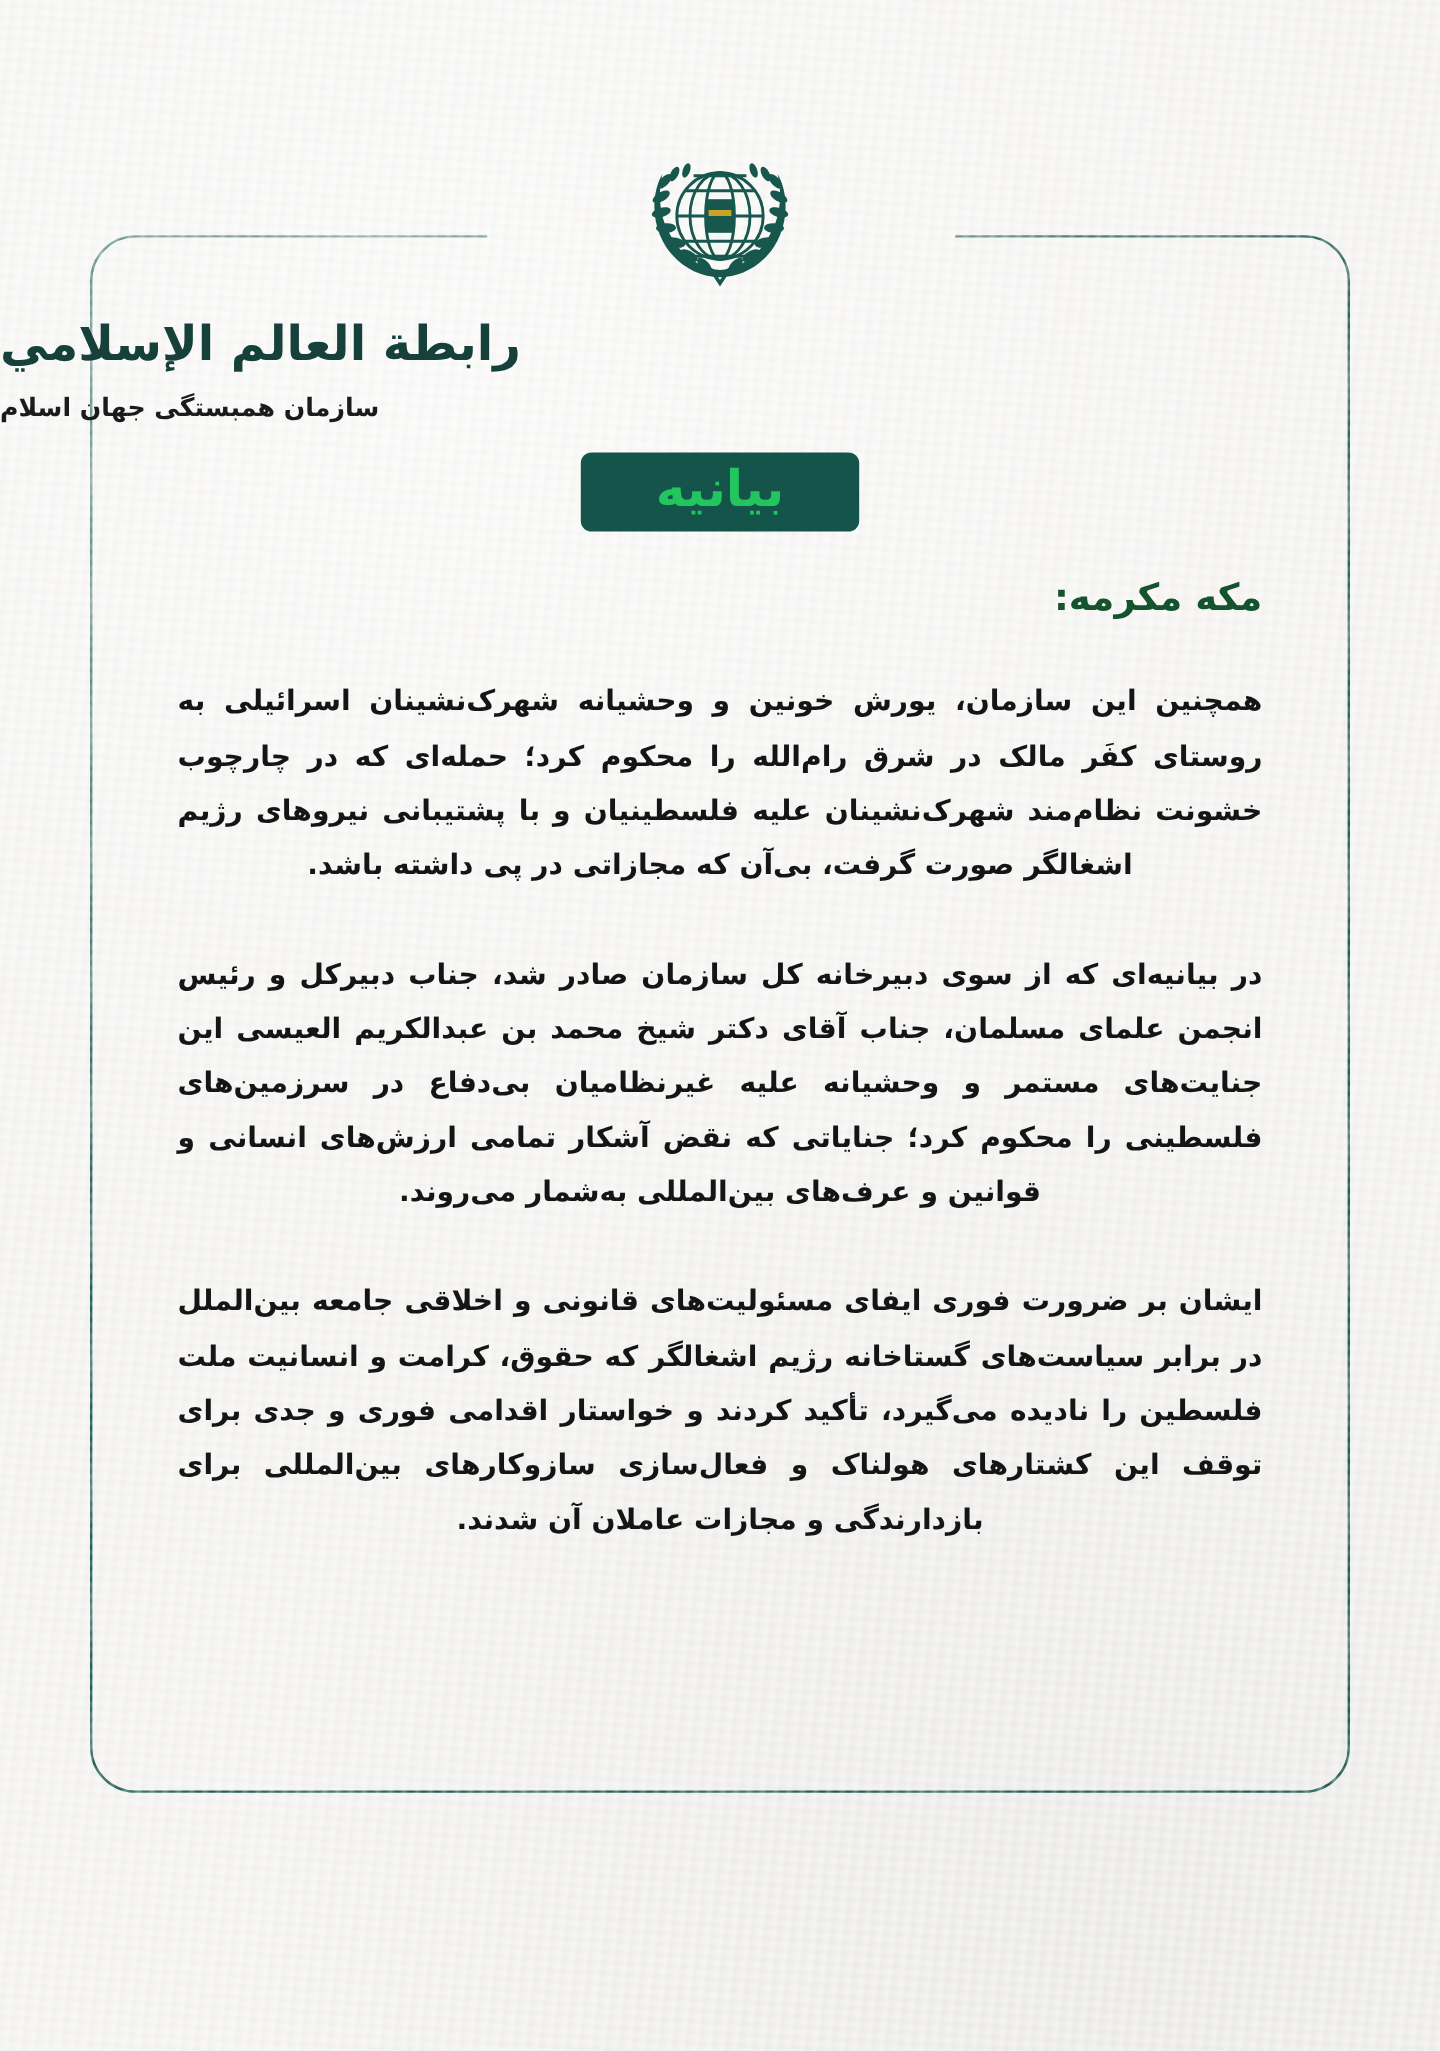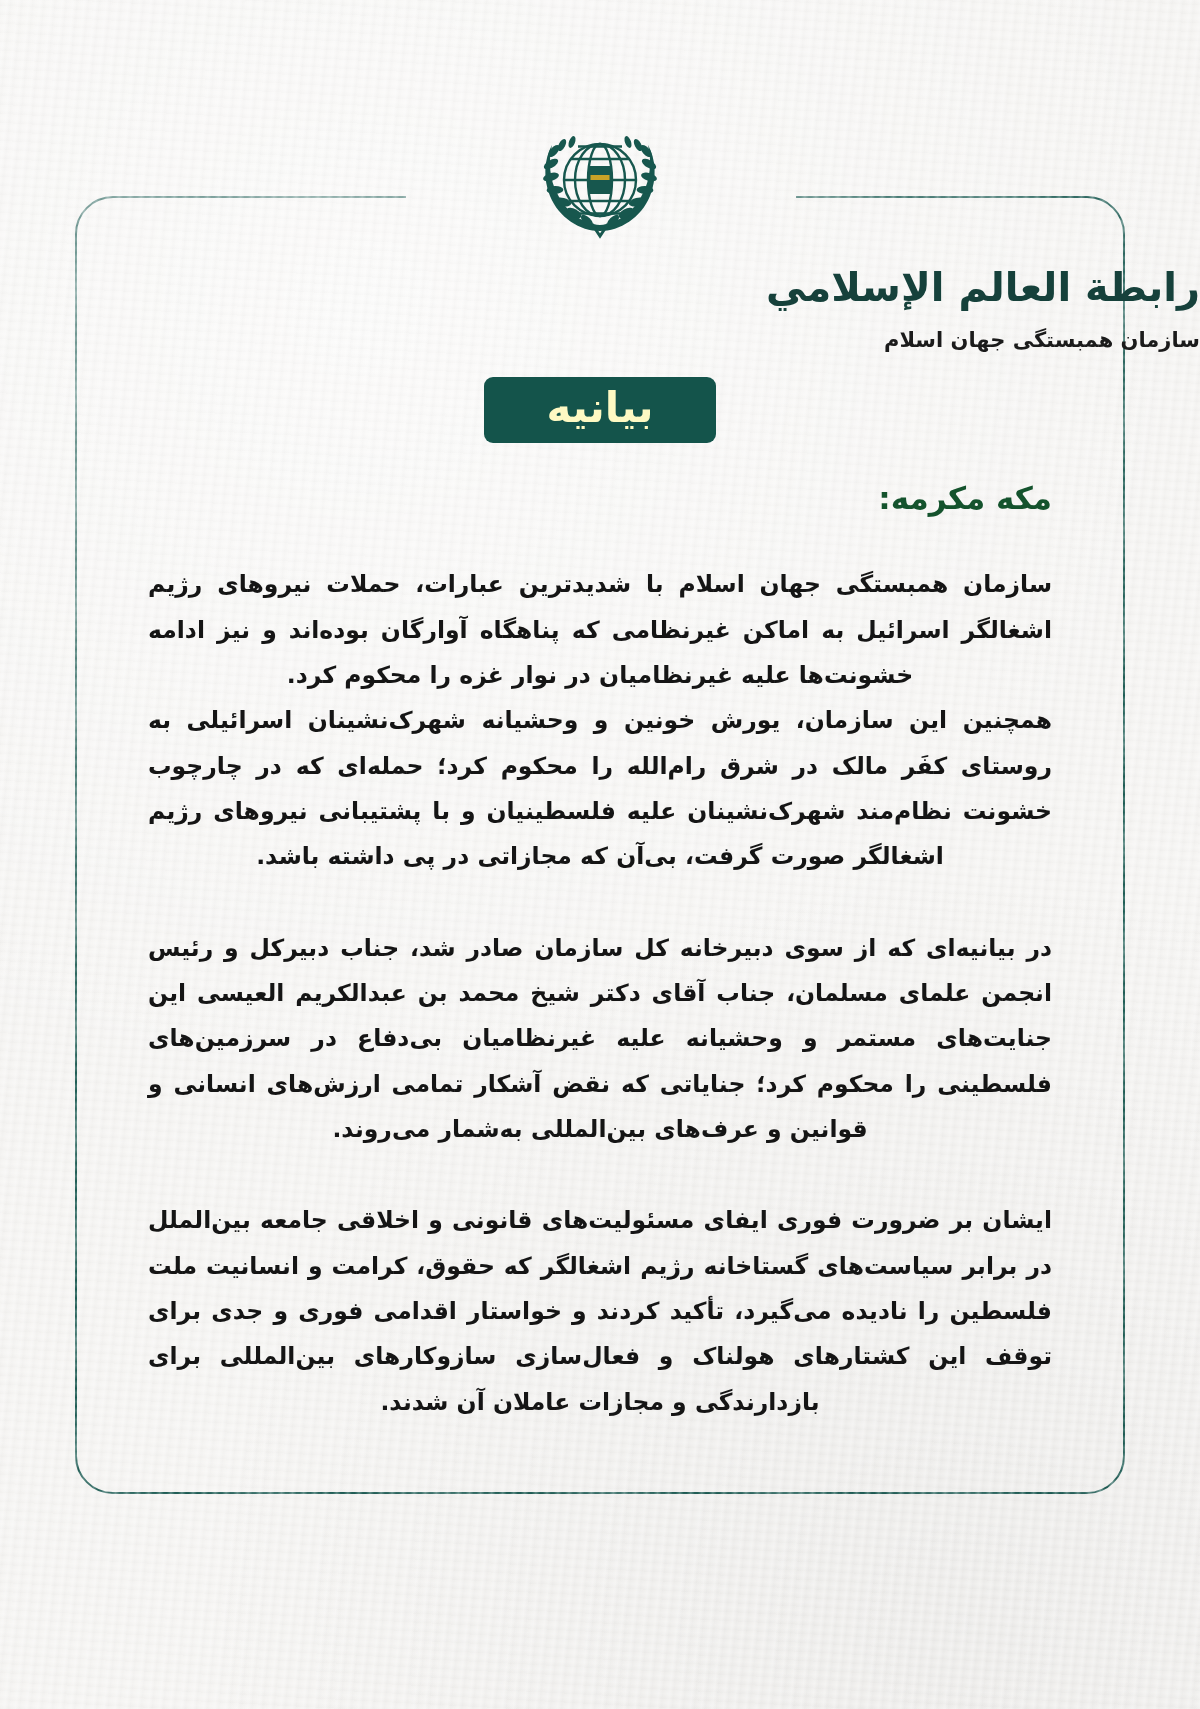--- a/index.html
+++ b/index.html
@@ -46,21 +46,21 @@
     position:absolute;
     left:0;right:0;top:128px;
     display:flex;justify-content:center;
     z-index:4;
   }
   .emblem svg{display:block;}
 
   
   .wordmark{
     position:absolute;left:0;right:0;top:262px;
-    text-align:right;z-index:4;
+    text-align:left;z-index:4;
   }
   .wordmark-ar{
     font-family:"DejaVu Sans","Liberation Sans",sans-serif;
     font-size:40px;font-weight:700;color:#16413b;
     letter-spacing:0px;line-height:1.25;
     direction:rtl;
   }
   .wordmark-fa{
     margin-top:16px;
     font-family:"DejaVu Sans","Liberation Sans",sans-serif;
@@ -68,21 +68,21 @@
     direction:rtl;
   }
 
   
   .badge-wrap{
     position:absolute;left:0;right:0;top:377px;
     display:flex;justify-content:center;z-index:4;
   }
   .badge{
     background:#14544b;
-    color:#fef9c3;
+    color:#22c55e;
     border-radius:9px;
     padding:9px 62px 13px;
     font-size:42px;font-weight:700;
     line-height:1.05;
     direction:rtl;
   }
 
   
   .content{
     position:absolute;
@@ -174,21 +174,20 @@
   <div class="wordmark-fa">سازمان همبستگی جهان اسلام</div>
 </div>
 
 <div class="badge-wrap">
   <div class="badge">بیانیه</div>
 </div>
 
 <div class="content">
   <div class="salutation">مکه مکرمه:</div>
   <div id="body-blocks">
-      <p class="para">سازمان همبستگی جهان اسلام با شدیدترین عبارات، حملات نیروهای رژیم اشغالگر اسرائیل به اماکن غیرنظامی که پناهگاه آوارگان بوده‌اند و نیز ادامه خشونت‌ها علیه غیرنظامیان در نوار غزه را محکوم کرد.</p>
       <p class="para">همچنین این سازمان، یورش خونین و وحشیانه شهرک‌نشینان اسرائیلی به روستای کفَر مالک در شرق رام‌الله را محکوم کرد؛ حمله‌ای که در چارچوب خشونت نظام‌مند شهرک‌نشینان علیه فلسطینیان و با پشتیبانی نیروهای رژیم اشغالگر صورت گرفت، بی‌آن که مجازاتی در پی داشته باشد.</p>
       <div class="block-gap"></div>
       <p class="para">در بیانیه‌ای که از سوی دبیرخانه کل سازمان صادر شد، جناب دبیرکل و رئیس انجمن علمای مسلمان، جناب آقای دکتر شیخ محمد بن عبدالکریم العیسی این جنایت‌های مستمر و وحشیانه علیه غیرنظامیان بی‌دفاع در سرزمین‌های فلسطینی را محکوم کرد؛ جنایاتی که نقض آشکار تمامی ارزش‌های انسانی و قوانین و عرف‌های بین‌المللی به‌شمار می‌روند.</p>
       <div class="block-gap"></div>
       <p class="para">ایشان بر ضرورت فوری ایفای مسئولیت‌های قانونی و اخلاقی جامعه بین‌الملل در برابر سیاست‌های گستاخانه رژیم اشغالگر که حقوق، کرامت و انسانیت ملت فلسطین را نادیده می‌گیرد، تأکید کردند و خواستار اقدامی فوری و جدی برای توقف این کشتارهای هولناک و فعال‌سازی سازوکارهای بین‌المللی برای بازدارندگی و مجازات عاملان آن شدند.</p>
     </div>
 </div>
 
 <div class="paper-texture"></div>
 

